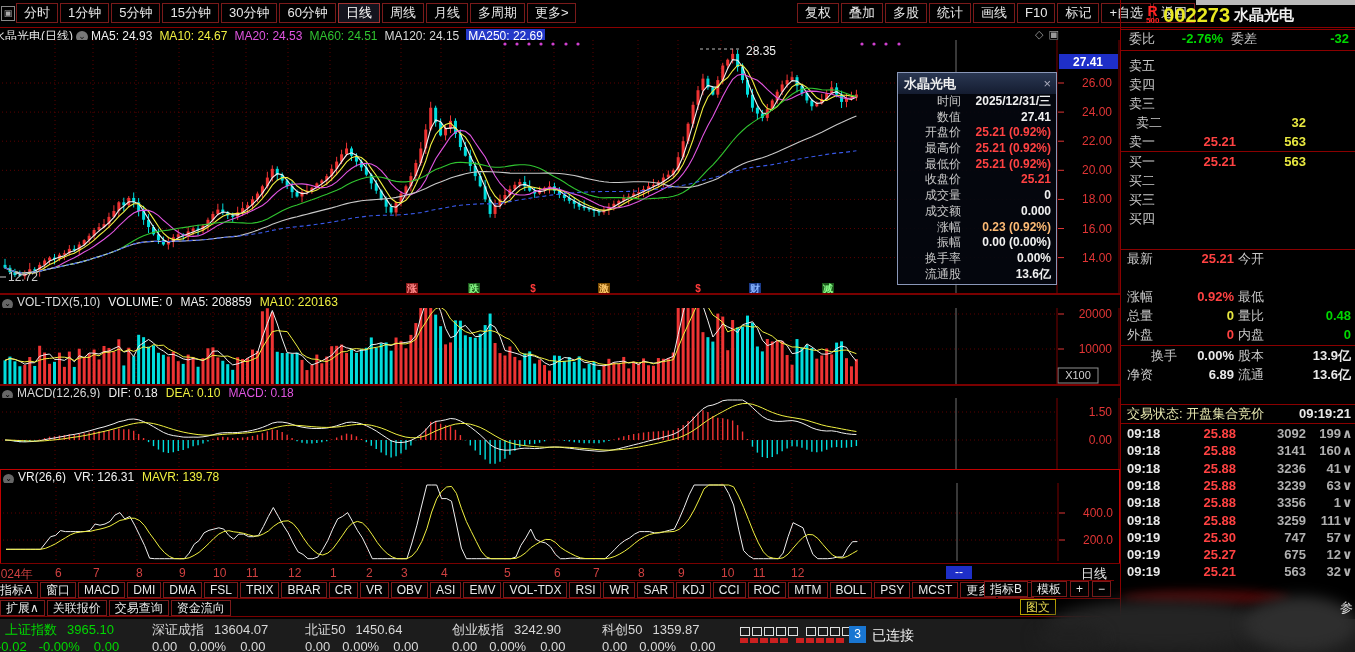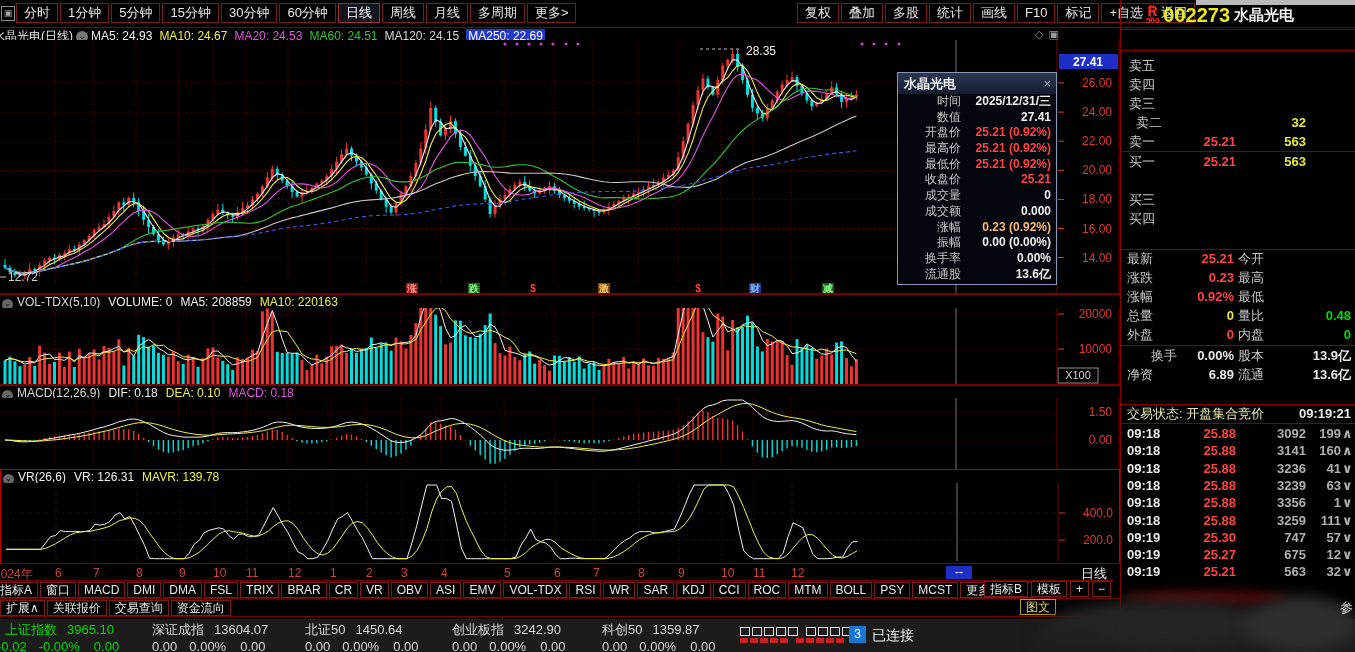--- a/index.html
+++ b/index.html
@@ -1073,20 +1073,26 @@
     <div id="tabrow2" class="tabrow">
         <span class="tab">扩展∧</span>
         <span class="tab">关联报价</span>
         <span class="tab">交易查询</span>
         <span class="tab">资金流向</span>
       </div>
     <div id="tuwen">图文</div>
   </div>
 
   <div id="rpanel">
+      <div class="rp-row" style="top: 30px;">
+        <span class="pos-abs lab" style="left: 8px; width: 40px; text-align: left;">委比</span>
+        <span class="pos-abs grn" style="left: 40px; width: 62px; text-align: right;">-2.76%</span>
+        <span class="pos-abs lab" style="left: 110px; width: 40px; text-align: left;">委差</span>
+        <span class="pos-abs grn" style="left: 160px; width: 68px; text-align: right;">-32</span>
+      </div>
       <div class="rp-div" style="top: 29px;"></div>
       <div class="rp-div" style="top: 50px;"></div>
       <div class="rp-row" style="top: 57px;">
         <span class="pos-abs lab" style="left: 8px; width: 40px; text-align: left;">卖五</span>
         <span class="pos-abs red" style="left: 50px; width: 65px; text-align: right;"></span>
         <span class="pos-abs yel" style="left: 125px; width: 60px; text-align: right;"></span>
       </div>
       <div class="rp-row" style="top: 76px;">
         <span class="pos-abs lab" style="left: 8px; width: 40px; text-align: left;">卖四</span>
         <span class="pos-abs red" style="left: 50px; width: 65px; text-align: right;"></span>
@@ -1106,41 +1112,40 @@
         <span class="pos-abs lab" style="left: 8px; width: 40px; text-align: left;">卖一</span>
         <span class="pos-abs red" style="left: 50px; width: 65px; text-align: right;">25.21</span>
         <span class="pos-abs yel" style="left: 125px; width: 60px; text-align: right;">563</span>
       </div>
       <div class="rp-div" style="top: 151px;"></div>
       <div class="rp-row" style="top: 153px;">
         <span class="pos-abs lab" style="left: 8px; width: 40px; text-align: left;">买一</span>
         <span class="pos-abs red" style="left: 50px; width: 65px; text-align: right;">25.21</span>
         <span class="pos-abs yel" style="left: 125px; width: 60px; text-align: right;">563</span>
       </div>
+      <div class="rp-row" style="top: 172px;">
+        <span class="pos-abs lab" style="left: 8px; width: 40px; text-align: left;">买二</span>
+        <span class="pos-abs red" style="left: 50px; width: 65px; text-align: right;"></span>
+        <span class="pos-abs yel" style="left: 125px; width: 60px; text-align: right;"></span>
+      </div>
       <div class="rp-row" style="top: 191px;">
         <span class="pos-abs lab" style="left: 8px; width: 40px; text-align: left;">买三</span>
         <span class="pos-abs red" style="left: 50px; width: 65px; text-align: right;"></span>
         <span class="pos-abs yel" style="left: 125px; width: 60px; text-align: right;"></span>
       </div>
       <div class="rp-row" style="top: 210px;">
         <span class="pos-abs lab" style="left: 8px; width: 40px; text-align: left;">买四</span>
         <span class="pos-abs red" style="left: 50px; width: 65px; text-align: right;"></span>
         <span class="pos-abs yel" style="left: 125px; width: 60px; text-align: right;"></span>
       </div>
       <div class="rp-div" style="top: 249px;"></div>
       <div class="rp-row" style="top: 250px;">
         <span class="pos-abs lab" style="left: 6px; width: 50px; text-align: left;">最新</span>
         <span class="pos-abs red" style="left: 48px; width: 65px; text-align: right;">25.21</span>
         <span class="pos-abs lab" style="left: 117px; width: 52px; text-align: left;">今开</span>
-        <span class="pos-abs wht" style="left: 160px; width: 70px; text-align: right;"></span>
-      </div>
-      <div class="rp-row" style="top: 269px;">
-        <span class="pos-abs lab" style="left: 6px; width: 50px; text-align: left;">涨跌</span>
-        <span class="pos-abs red" style="left: 48px; width: 65px; text-align: right;">0.23</span>
-        <span class="pos-abs lab" style="left: 117px; width: 52px; text-align: left;">最高</span>
         <span class="pos-abs wht" style="left: 160px; width: 70px; text-align: right;"></span>
       </div>
       <div class="rp-row" style="top: 288px;">
         <span class="pos-abs lab" style="left: 6px; width: 50px; text-align: left;">涨幅</span>
         <span class="pos-abs red" style="left: 48px; width: 65px; text-align: right;">0.92%</span>
         <span class="pos-abs lab" style="left: 117px; width: 52px; text-align: left;">最低</span>
         <span class="pos-abs wht" style="left: 160px; width: 70px; text-align: right;"></span>
       </div>
       <div class="rp-row" style="top: 307px;">
         <span class="pos-abs lab" style="left: 6px; width: 50px; text-align: left;">总量</span>

